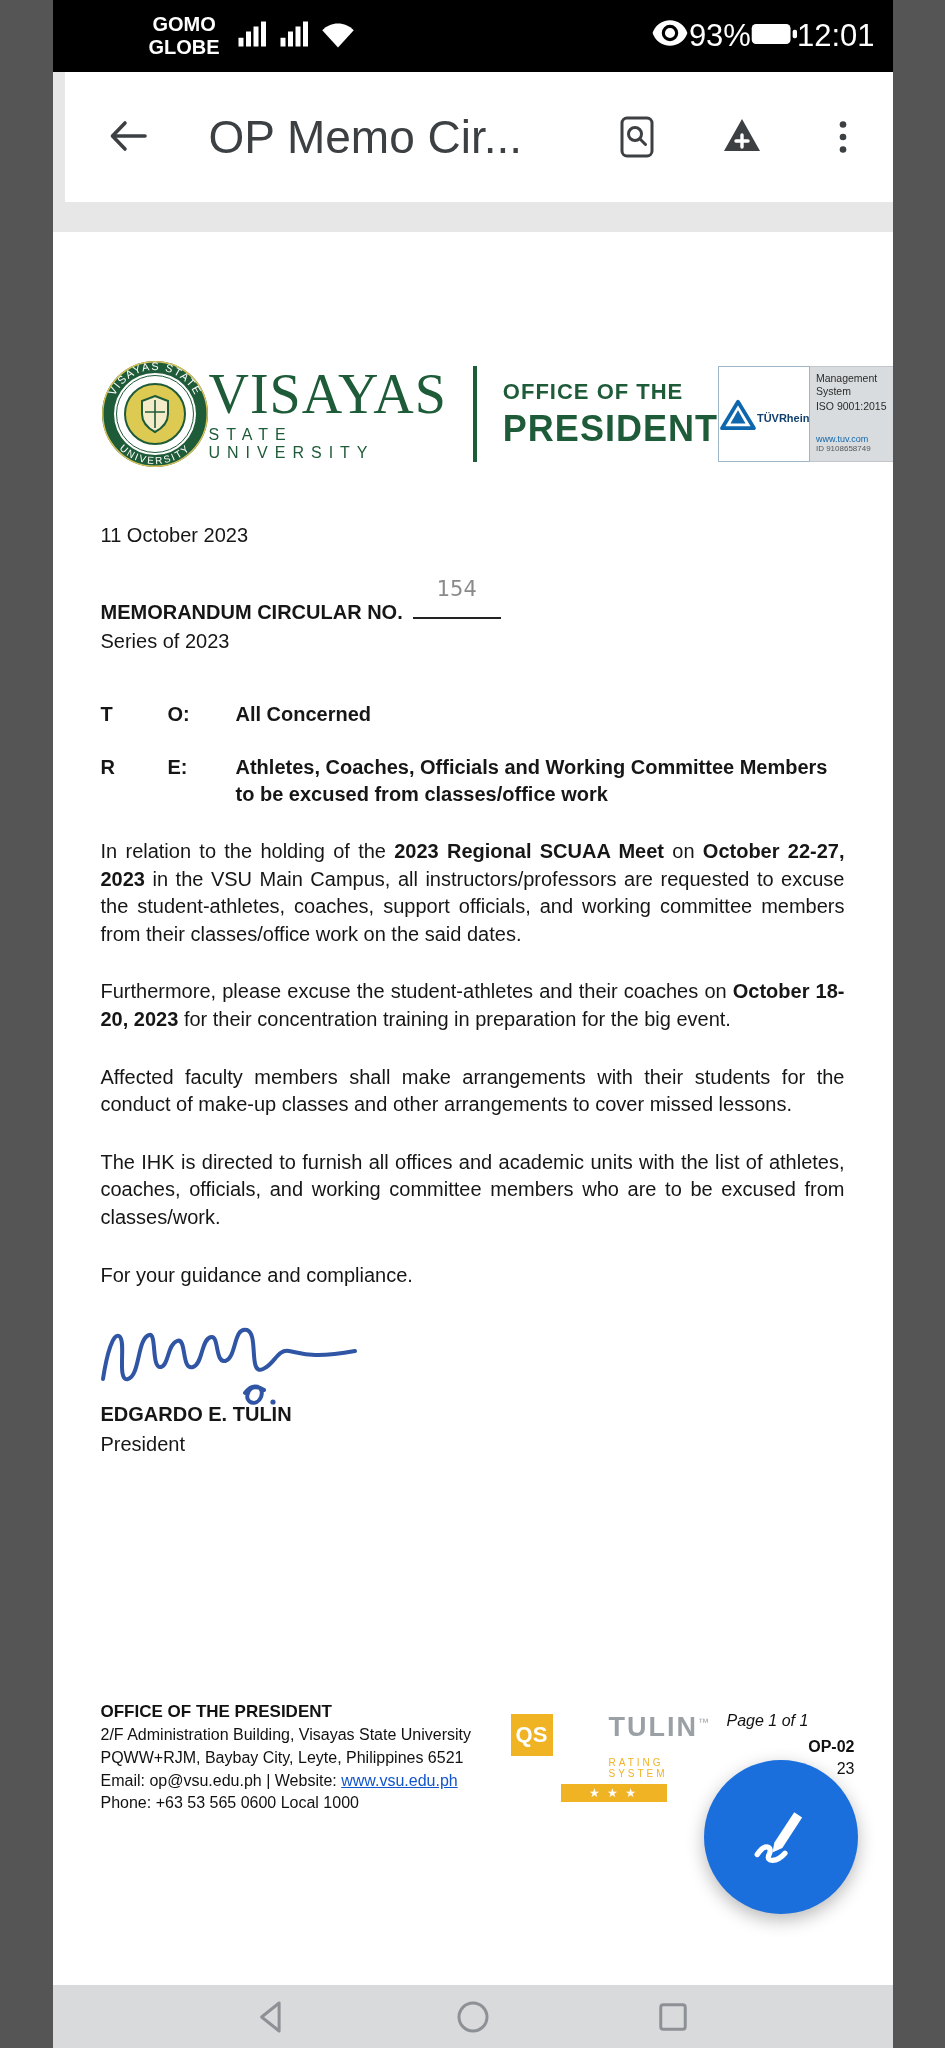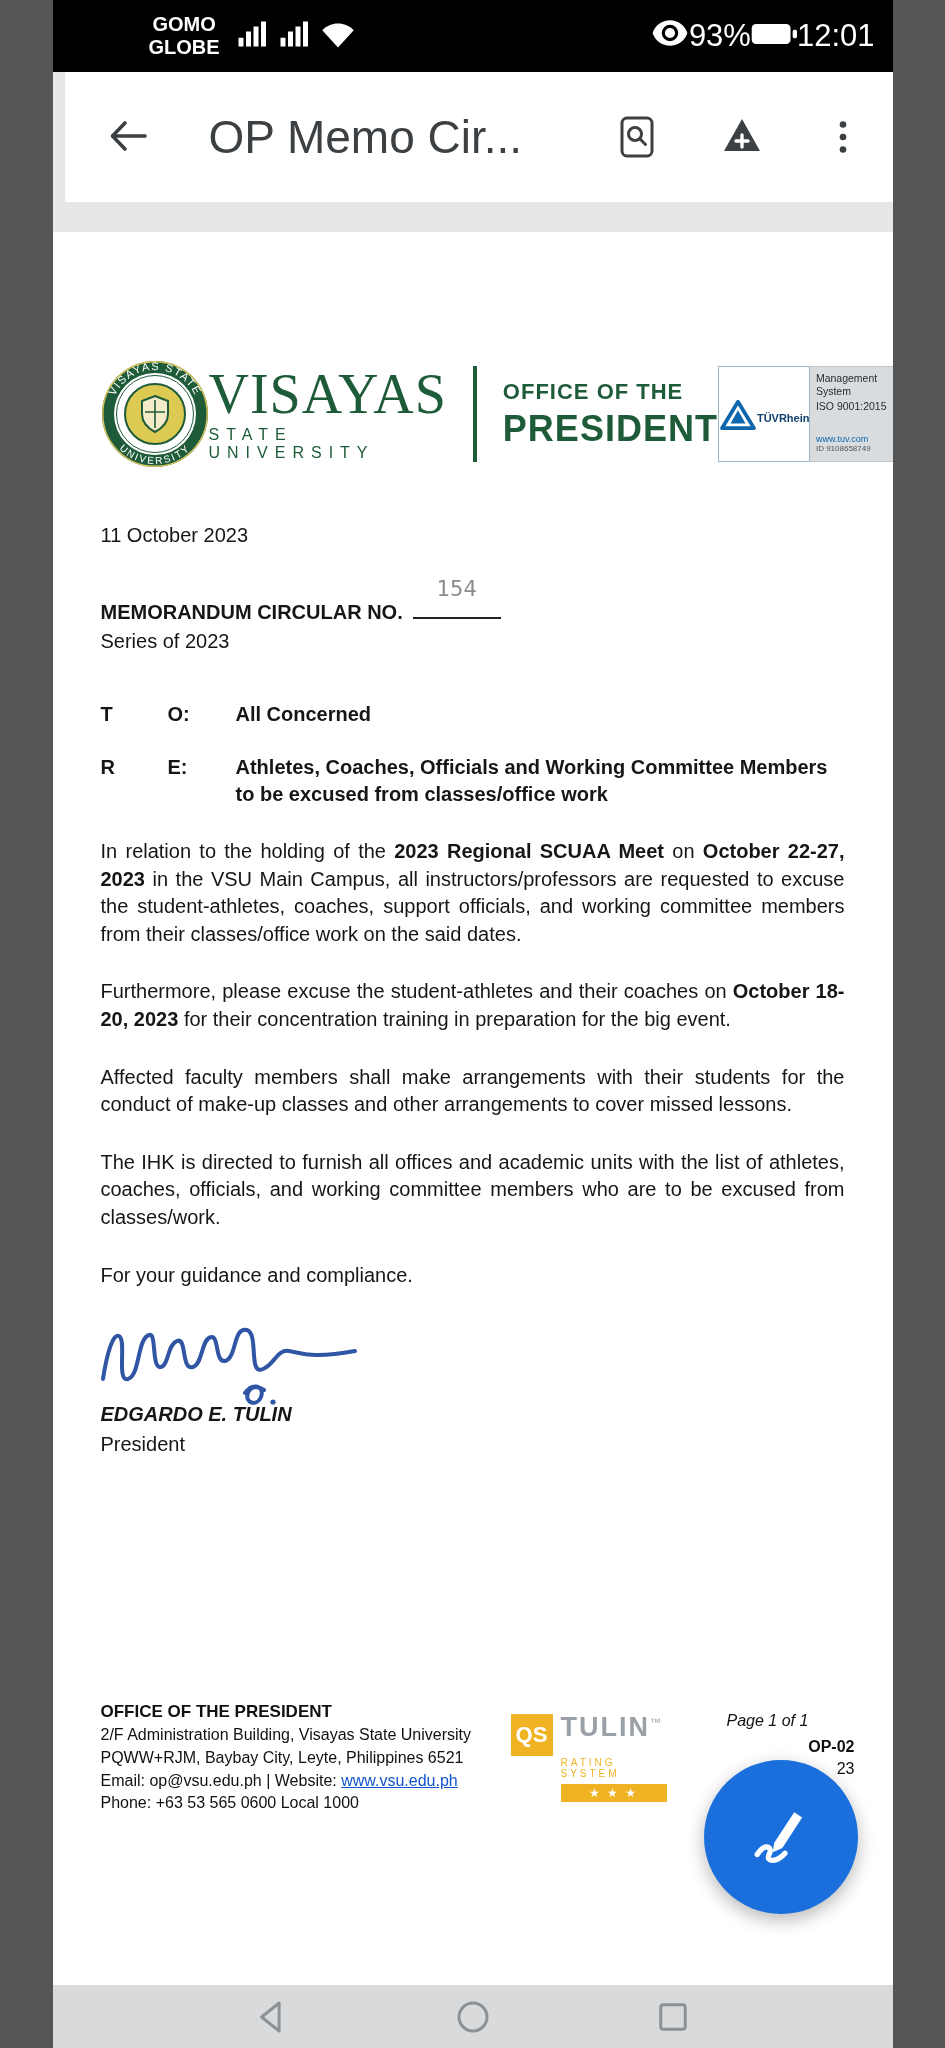--- a/index.html
+++ b/index.html
@@ -58,31 +58,31 @@
 
   .addr{display:grid;grid-template-columns:67px 68px 1fr;font-size:20px;font-weight:bold;line-height:1.35;}
   .addr-to{margin-top:48px;}
   .addr-re{margin-top:26px;}
 
   .para{margin-top:30px;font-size:20px;line-height:1.38;text-align:justify;}
   .b{font-weight:bold;}
 
   .sig{margin-top:18px;position:relative;height:166px;}
   .sig svg{position:absolute;left:-4px;top:0;}
-  .sig-name{position:absolute;left:0;top:94px;font-size:20px;font-weight:bold;font-style:italic;}
+  .sig-name{position:absolute;left:0;top:94px;font-size:20px;font-weight:bold;}
   .sig-title{position:absolute;left:0;top:124px;font-size:20px;}
 
   
   .footer{position:absolute;left:48px;right:38px;bottom:170px;display:flex;align-items:flex-start;}
   .f-left{font-size:16px;line-height:1.42;color:#111;}
   .f-office{font-weight:bold;font-size:17px;}
   .link{color:#1155cc;text-decoration:underline;cursor:pointer;}
 
   .qs{margin-left:auto;margin-right:48px;margin-top:14px;width:168px;}
-  .qs-top{display:flex;align-items:flex-start;}
+  .qs-top{display:flex;align-items:flex-start;gap:48px;}
   .qs-sq{width:42px;height:42px;background:var(--qs_gold,#f0b323);color:#fff;font-weight:bold;font-size:22px;
     display:flex;align-items:center;justify-content:center;flex:none;}
   .qs-right{margin-left:8px;}
   .qs-name{font-size:27px;font-weight:bold;color:#9aa0a6;letter-spacing:2px;line-height:1;}
   .qs-tm{font-size:11px;vertical-align:super;font-weight:normal;}
   .qs-sub{font-size:10px;color:var(--qs_gold,#f0b323);letter-spacing:3px;margin-top:16px;}
   .qs-bar{margin-top:5px;margin-left:50px;width:106px;background:var(--qs_gold,#f0b323);color:#fff;
     text-align:center;font-size:12px;height:18px;line-height:18px;letter-spacing:2px;}
 
   .f-right{width:128px;margin-top:12px;font-size:16px;color:#111;flex:none;}

